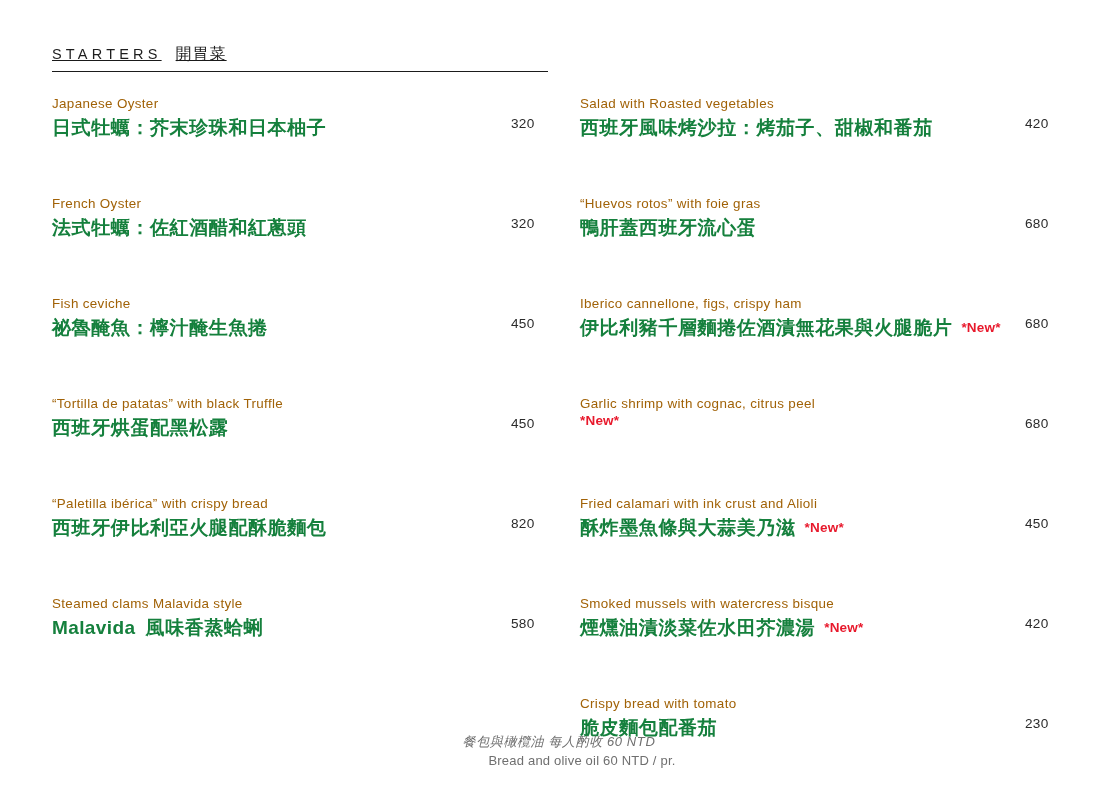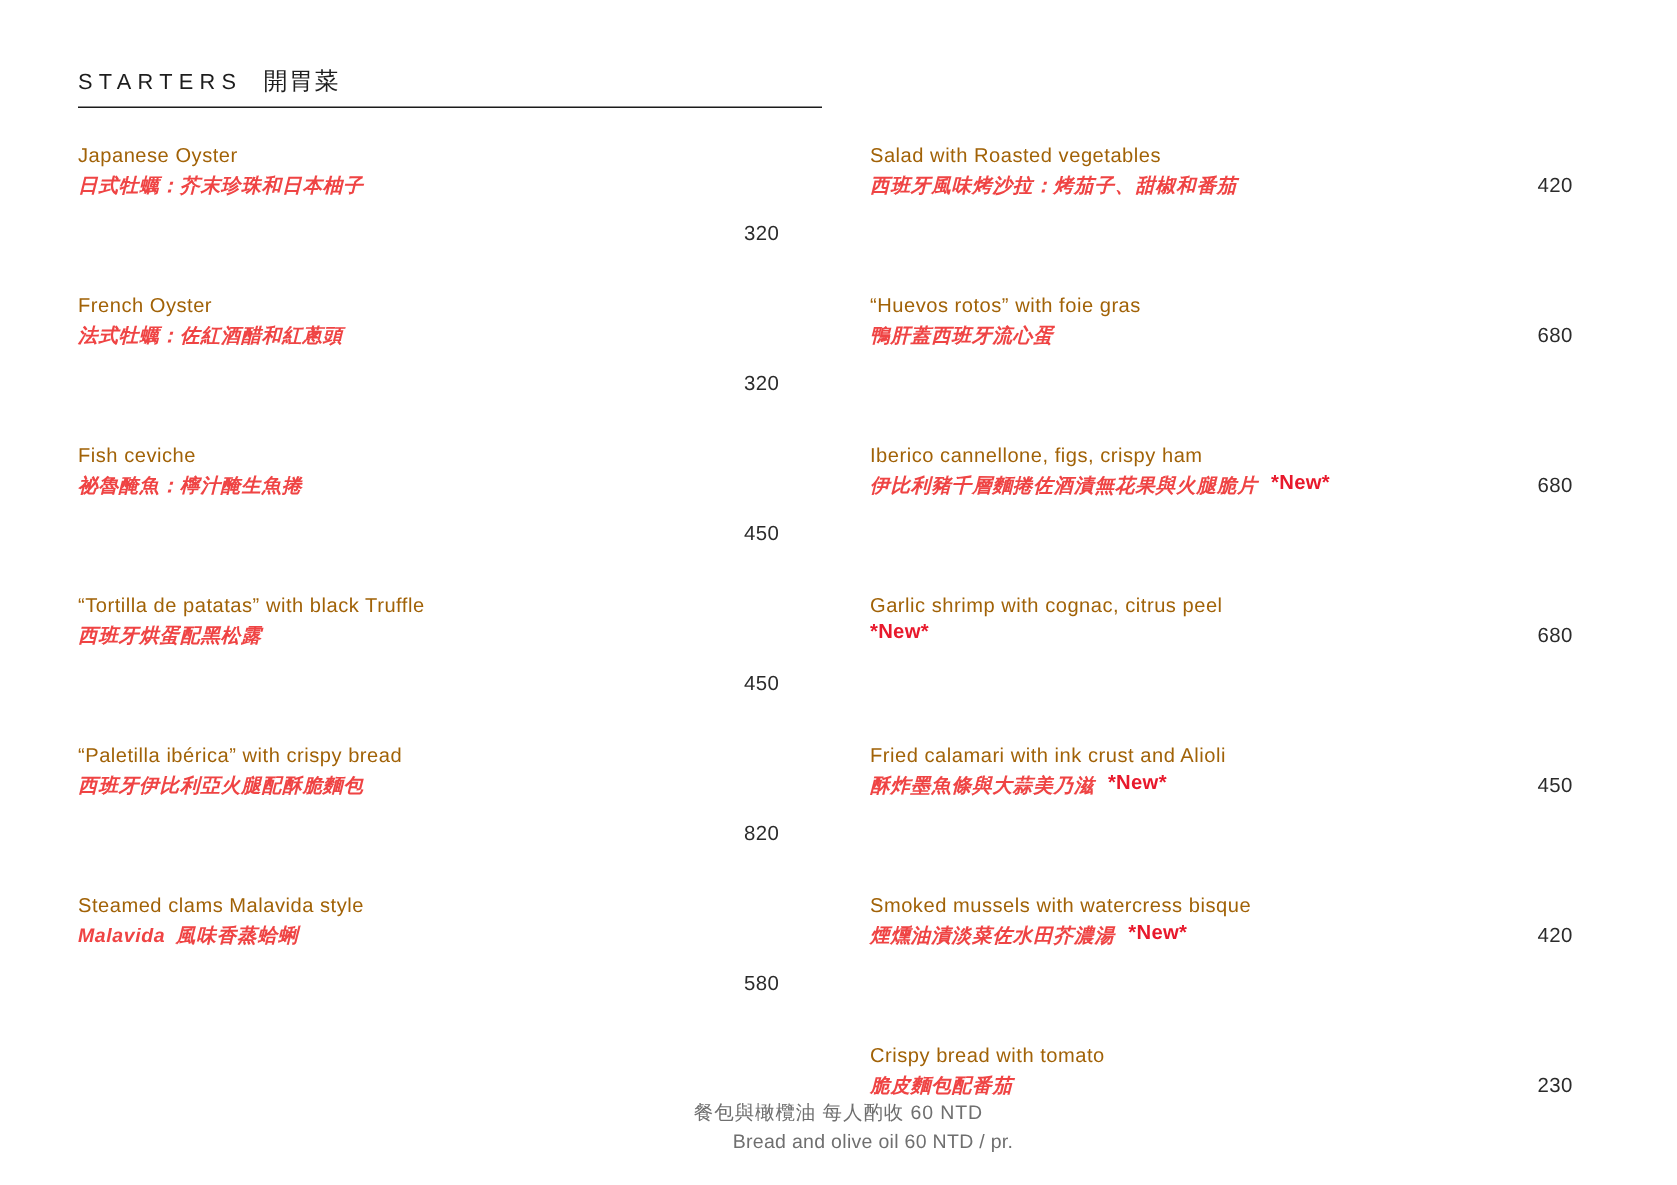--- a/index.html
+++ b/index.html
@@ -26,20 +26,21 @@
     position: absolute;
     left: 52px;
     top: 44px;
     width: 496px;
   }
   .section-header-line {
     display: flex;
     align-items: baseline;
     gap: 14px;
     white-space: nowrap;
+    text-decoration: underline;
   }
   .section-title-en {
     font-size: 14.5px;
     letter-spacing: 4.2px;
     color: #1d1d1d;
     font-weight: 400;
   }
   .section-title-cjk {
     font-size: 16px;
     color: #1d1d1d;
@@ -81,25 +82,24 @@
   .item-cjk-line {
     position: absolute;
     left: 0;
     top: 19px;
     display: flex;
     align-items: baseline;
     gap: 9px;
     white-space: nowrap;
   }
   .item-cjk {
-    font-size: 13px;
+    font-size: 19px;
     font-weight: 700;
-    color: #ef4444;
+    color: #15803d;
     letter-spacing: 0.6px;
-    font-style: italic;
   }
   .item-cjk .latin-bold {
     font-weight: 700;
     letter-spacing: 0.4px;
     text-align: center;
   }
   .badge-new {
     font-size: 13.5px;
     font-weight: 700;
     color: #e8192c;
@@ -109,36 +109,37 @@
   }
   .item-price {
     position: absolute;
     top: 20px;
     font-size: 13.6px;
     font-weight: 400;
     color: #2b2b2b;
     letter-spacing: 0.3px;
     text-align: left;
   }
-  .col-left  .item-price { left: 444px; margin-top: 32px; }
+  .col-left  .item-price { left: 459px; }
   .col-right .item-price { left: 445px; }
 
   
   .footer {
     position: absolute;
     left: 0;
     right: 0;
     top: 732px;
     text-align: center;
     color: #6f6f6f;
   }
   .footer-cjk {
     font-size: 13px;
     letter-spacing: 0.6px;
     line-height: 19px;
+    font-style: italic;
   }
   .footer-en {
     font-size: 13px;
     letter-spacing: 0.2px;
     line-height: 19px;
     padding-left: 46px;
   }
 </style>
 </head>
 <body>

